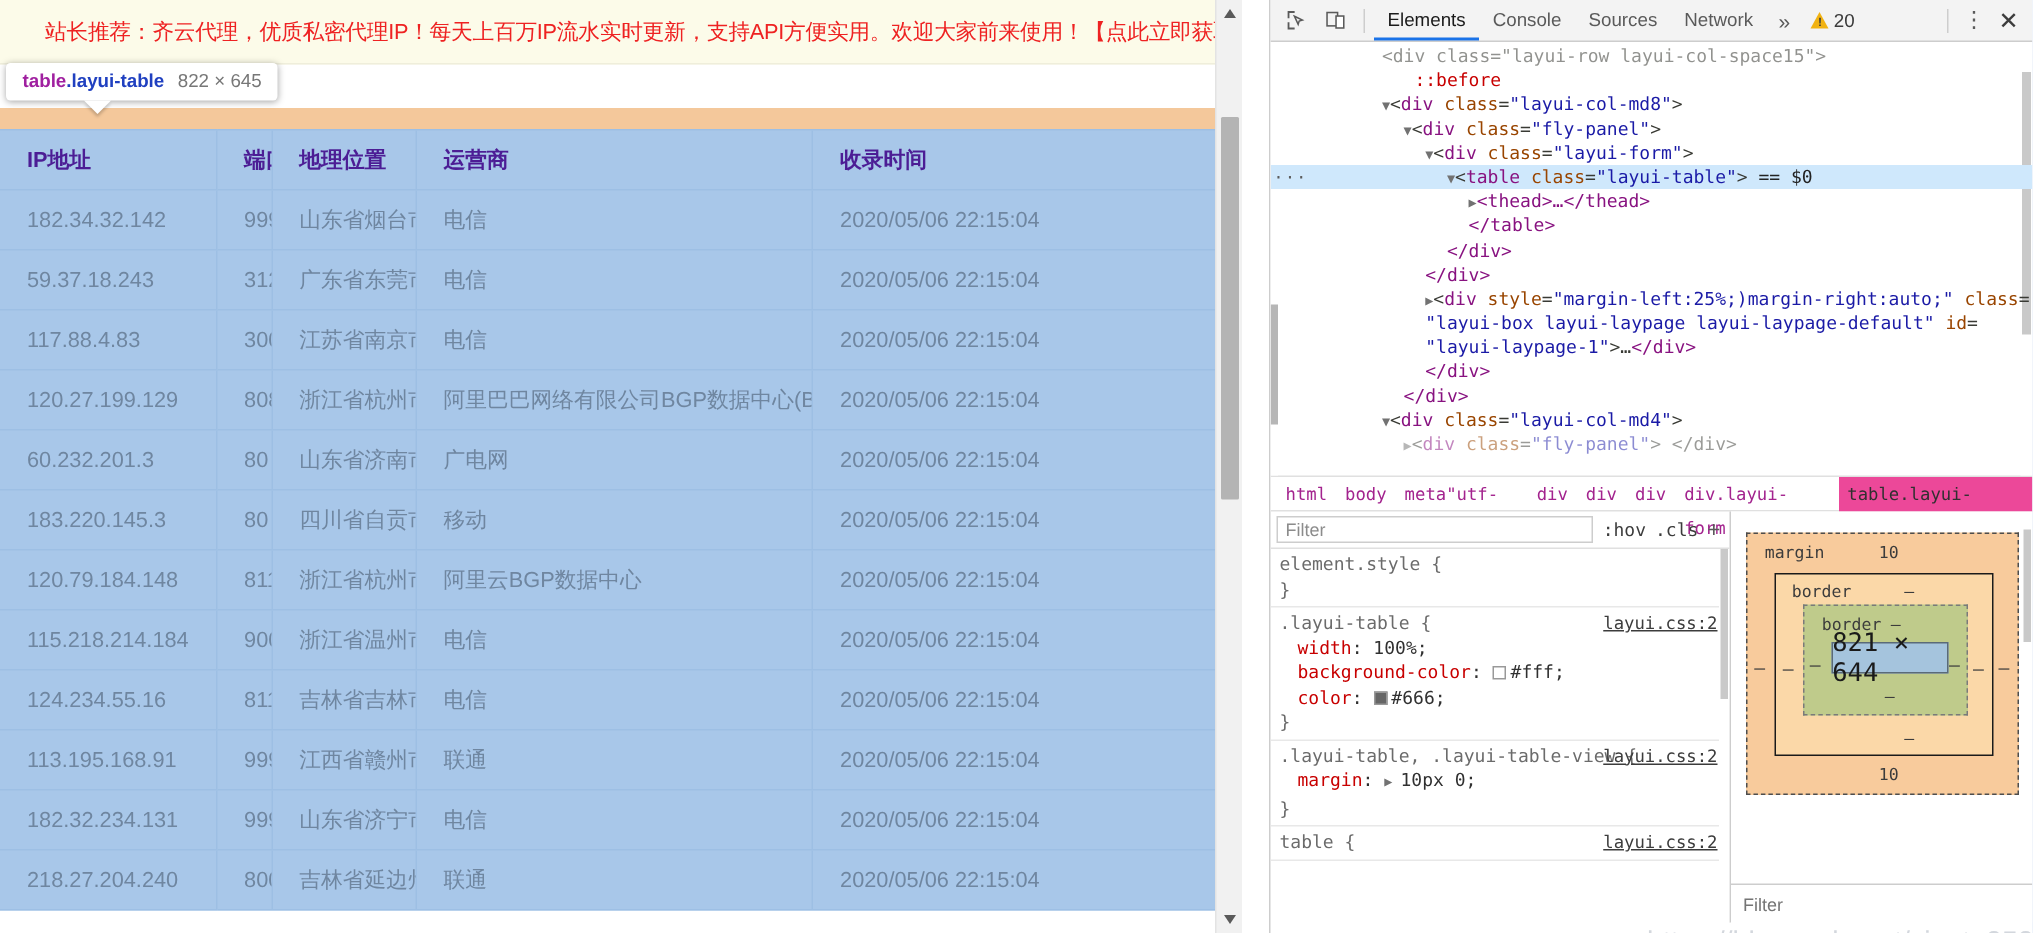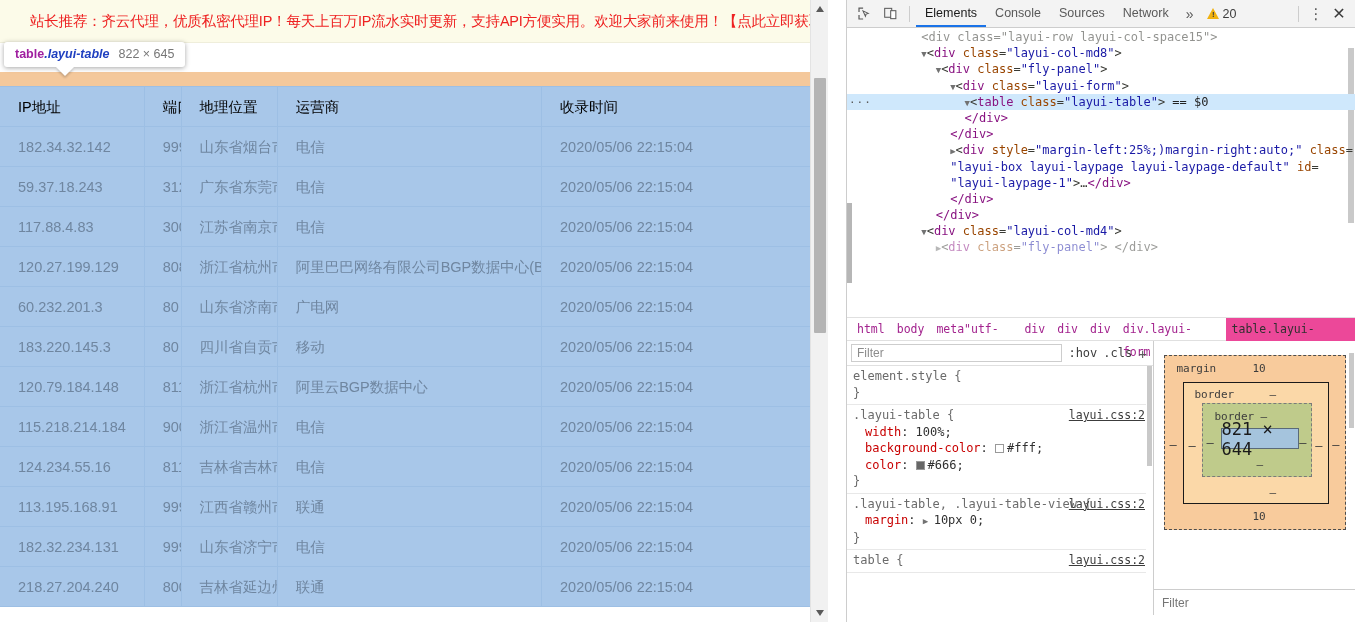--- a/index.html
+++ b/index.html
@@ -62,22 +62,22 @@
     color: #6f86a0;
     text-align: left;
     vertical-align: middle;
     line-height: 20px;
     background: #a8c7e9;
     overflow: hidden;
     white-space: nowrap;
     text-overflow: clip;
   }
   table.layui-table th {
-    font-weight: normal;
-    color: #000000;
+    font-weight: bold;
+    color: #4c1d95;
     height: 40px;
   }
   table.layui-table td { height: 40px; }
   
   table.layui-table th + th,
   table.layui-table td + td { border-left: 1px solid #9dbfe4; }
 
   col.c-ip   { width: 90px; }
   col.c-port { width: 23px; }
   col.c-loc  { width: 60px; }
@@ -91,21 +91,21 @@
     position: absolute; left: 4px; top: 42px;
     background: #fff;
     border-radius: 3px;
     box-shadow: 0 1px 5px rgba(0,0,0,.35);
     padding: 5px 11px 6px 11px;
     font-size: 12.5px;
     white-space: nowrap;
     z-index: 30;
   }
   .badge .t-tag  { color: #a020a0; font-weight: bold; }
-  .badge .t-cls  { color: #2040c0; font-weight: bold; font-style: italic; }
+  .badge .t-cls  { color: #2040c0; font-weight: bold; }
   .badge .t-dim  { color: #777; margin-left: 9px; font-weight: normal; }
   .badge:after {
     content: ""; position: absolute; left: 52px; bottom: -9px;
     border-left: 9px solid transparent;
     border-right: 9px solid transparent;
     border-top: 9px solid #fff;
     filter: drop-shadow(0 2px 1px rgba(0,0,0,.2));
   }
 
   
@@ -528,24 +528,27 @@
     </div>
 
     <div class="dom-tree" id="domtree">
       <div class="dom-scrollbar-l">
           <div class="th"></div>
         </div>
       <div class="dom-scrollbar-r">
           <div class="th"></div>
         </div>
     <div class="dom-line" style="color: rgb(136, 136, 136); opacity: 0.55;">          <span class="tk-punc">&lt;div class="layui-row layui-col-space15"&gt;</span></div>
+        <div class="dom-line">             <span class="tk-pseudo">::before</span></div>
         <div class="dom-line">          <span class="arrow">▼</span><span class="tk-punc">&lt;</span><span class="tk-tag">div</span> <span class="tk-attr">class</span><span class="tk-punc">=</span><span class="tk-val">"layui-col-md8"</span><span class="tk-punc">&gt;</span></div>
         <div class="dom-line">            <span class="arrow">▼</span><span class="tk-punc">&lt;</span><span class="tk-tag">div</span> <span class="tk-attr">class</span><span class="tk-punc">=</span><span class="tk-val">"fly-panel"</span><span class="tk-punc">&gt;</span></div>
         <div class="dom-line">              <span class="arrow">▼</span><span class="tk-punc">&lt;</span><span class="tk-tag">div</span> <span class="tk-attr">class</span><span class="tk-punc">=</span><span class="tk-val">"layui-form"</span><span class="tk-punc">&gt;</span></div>
         <div class="dom-line sel">                <span class="arrow">▼</span><span class="tk-punc">&lt;</span><span class="tk-tag">table</span> <span class="tk-attr">class</span><span class="tk-punc">=</span><span class="tk-val">"layui-table"</span><span class="tk-punc">&gt;</span><span class="tk-sel"> == $0</span><span class="dots-btn">···</span></div>
+        <div class="dom-line">                  <span class="arrow">▶</span><span class="tk-tag">&lt;thead&gt;…&lt;/thead&gt;</span></div>
+        <div class="dom-line">                  <span class="tk-tag">&lt;/table&gt;</span></div>
         <div class="dom-line">                <span class="tk-tag">&lt;/div&gt;</span></div>
         <div class="dom-line">              <span class="tk-tag">&lt;/div&gt;</span></div>
         <div class="dom-line">              <span class="arrow">▶</span><span class="tk-punc">&lt;</span><span class="tk-tag">div</span> <span class="tk-attr">style</span><span class="tk-punc">=</span><span class="tk-val">"margin-left:25%;)margin-right:auto;"</span> <span class="tk-attr">class</span><span class="tk-punc">=</span></div>
         <div class="dom-line">              <span class="tk-val">"layui-box layui-laypage layui-laypage-default"</span> <span class="tk-attr">id</span><span class="tk-punc">=</span></div>
         <div class="dom-line">              <span class="tk-val">"layui-laypage-1"</span><span class="tk-punc">&gt;…</span><span class="tk-tag">&lt;/div&gt;</span></div>
         <div class="dom-line">              <span class="tk-tag">&lt;/div&gt;</span></div>
         <div class="dom-line">            <span class="tk-tag">&lt;/div&gt;</span></div>
         <div class="dom-line">          <span class="arrow">▼</span><span class="tk-punc">&lt;</span><span class="tk-tag">div</span> <span class="tk-attr">class</span><span class="tk-punc">=</span><span class="tk-val">"layui-col-md4"</span><span class="tk-punc">&gt;</span></div>
         <div class="dom-line" style="opacity: 0.5;">            <span class="arrow">▶</span><span class="tk-punc">&lt;</span><span class="tk-tag">div</span> <span class="tk-attr">class</span><span class="tk-punc">=</span><span class="tk-val">"fly-panel"</span><span class="tk-punc">&gt; &lt;/div&gt;</span></div>
       </div>

